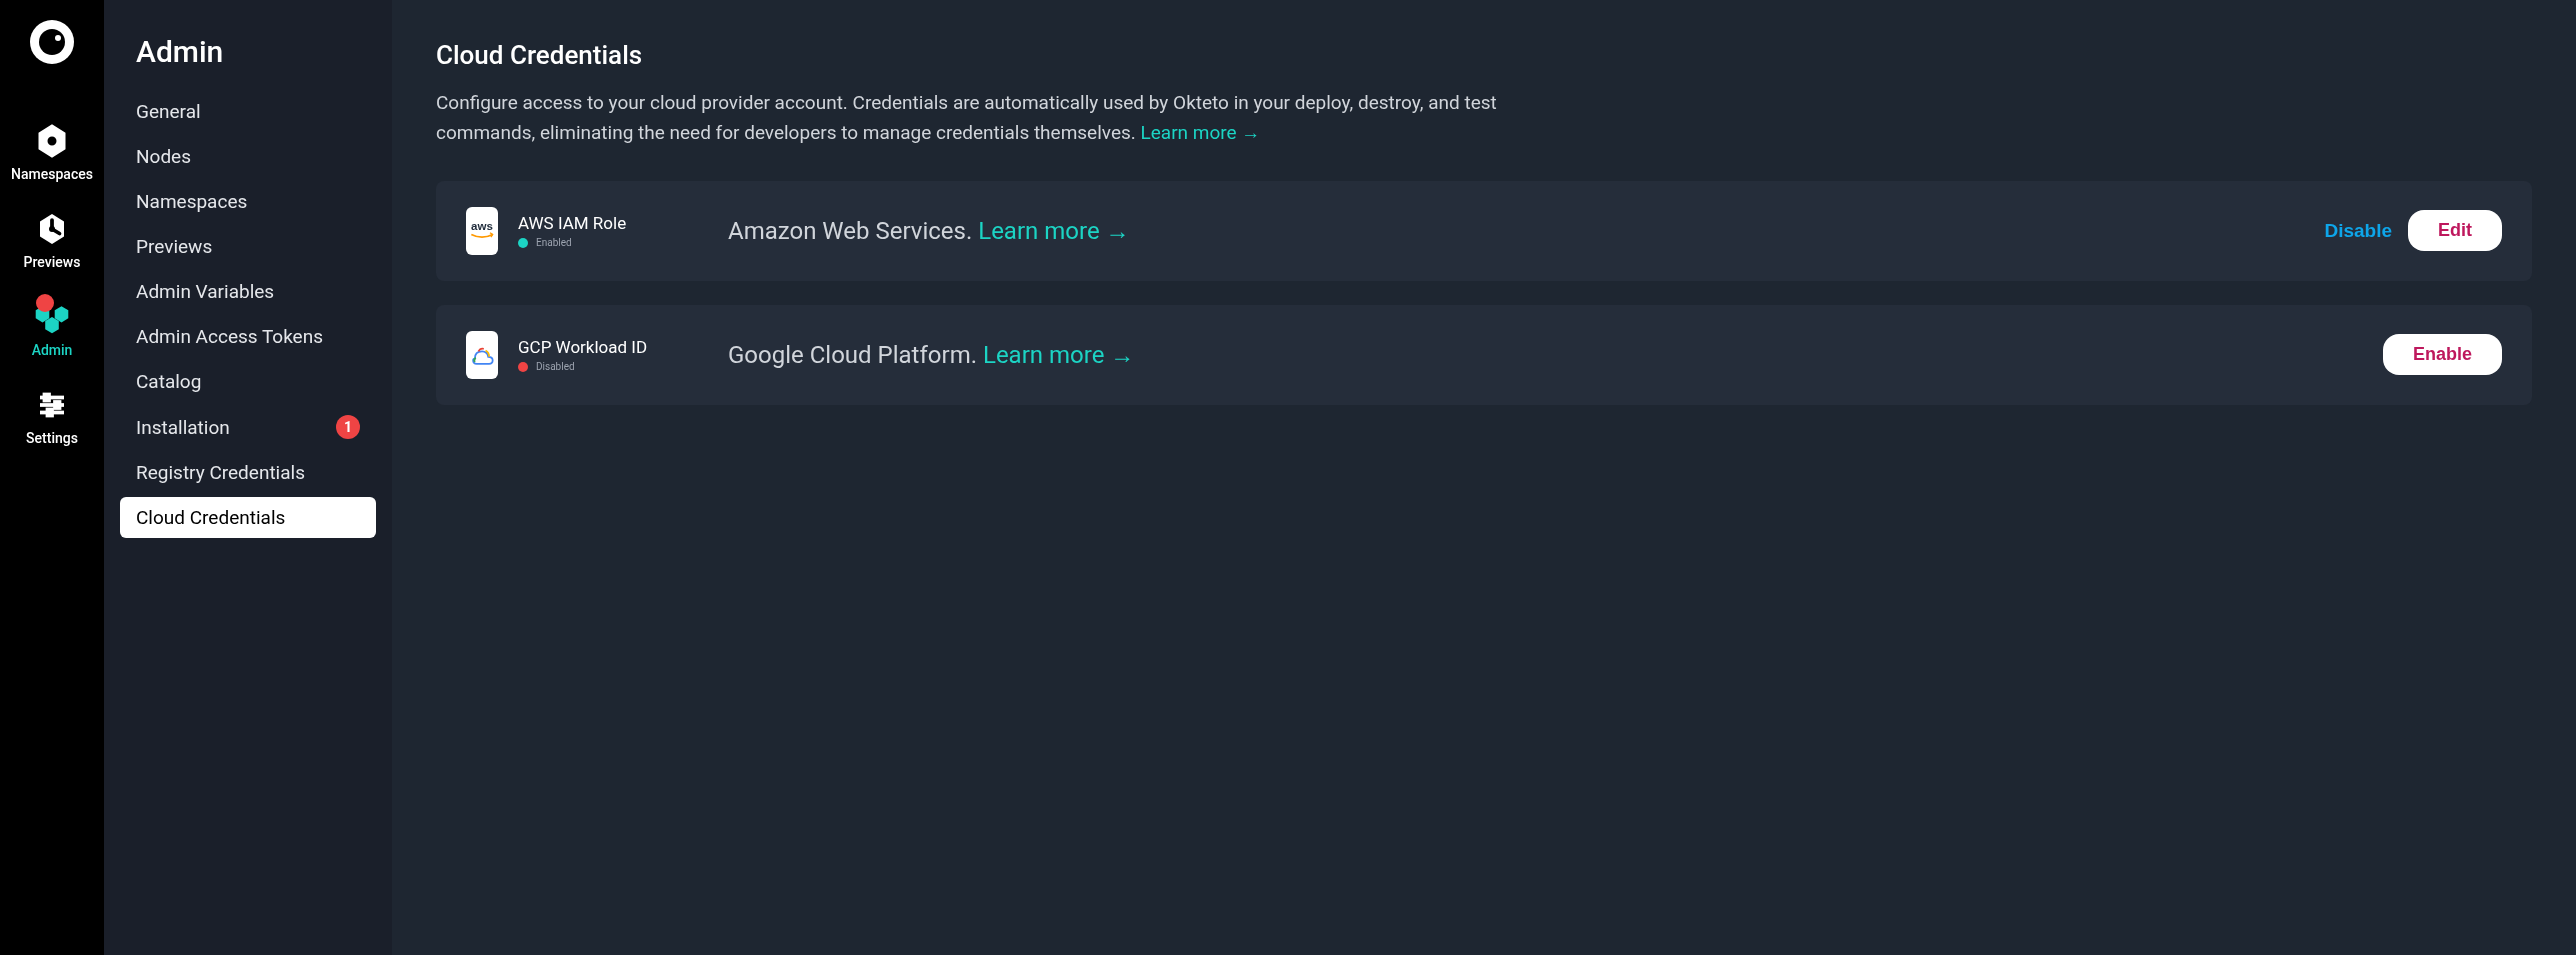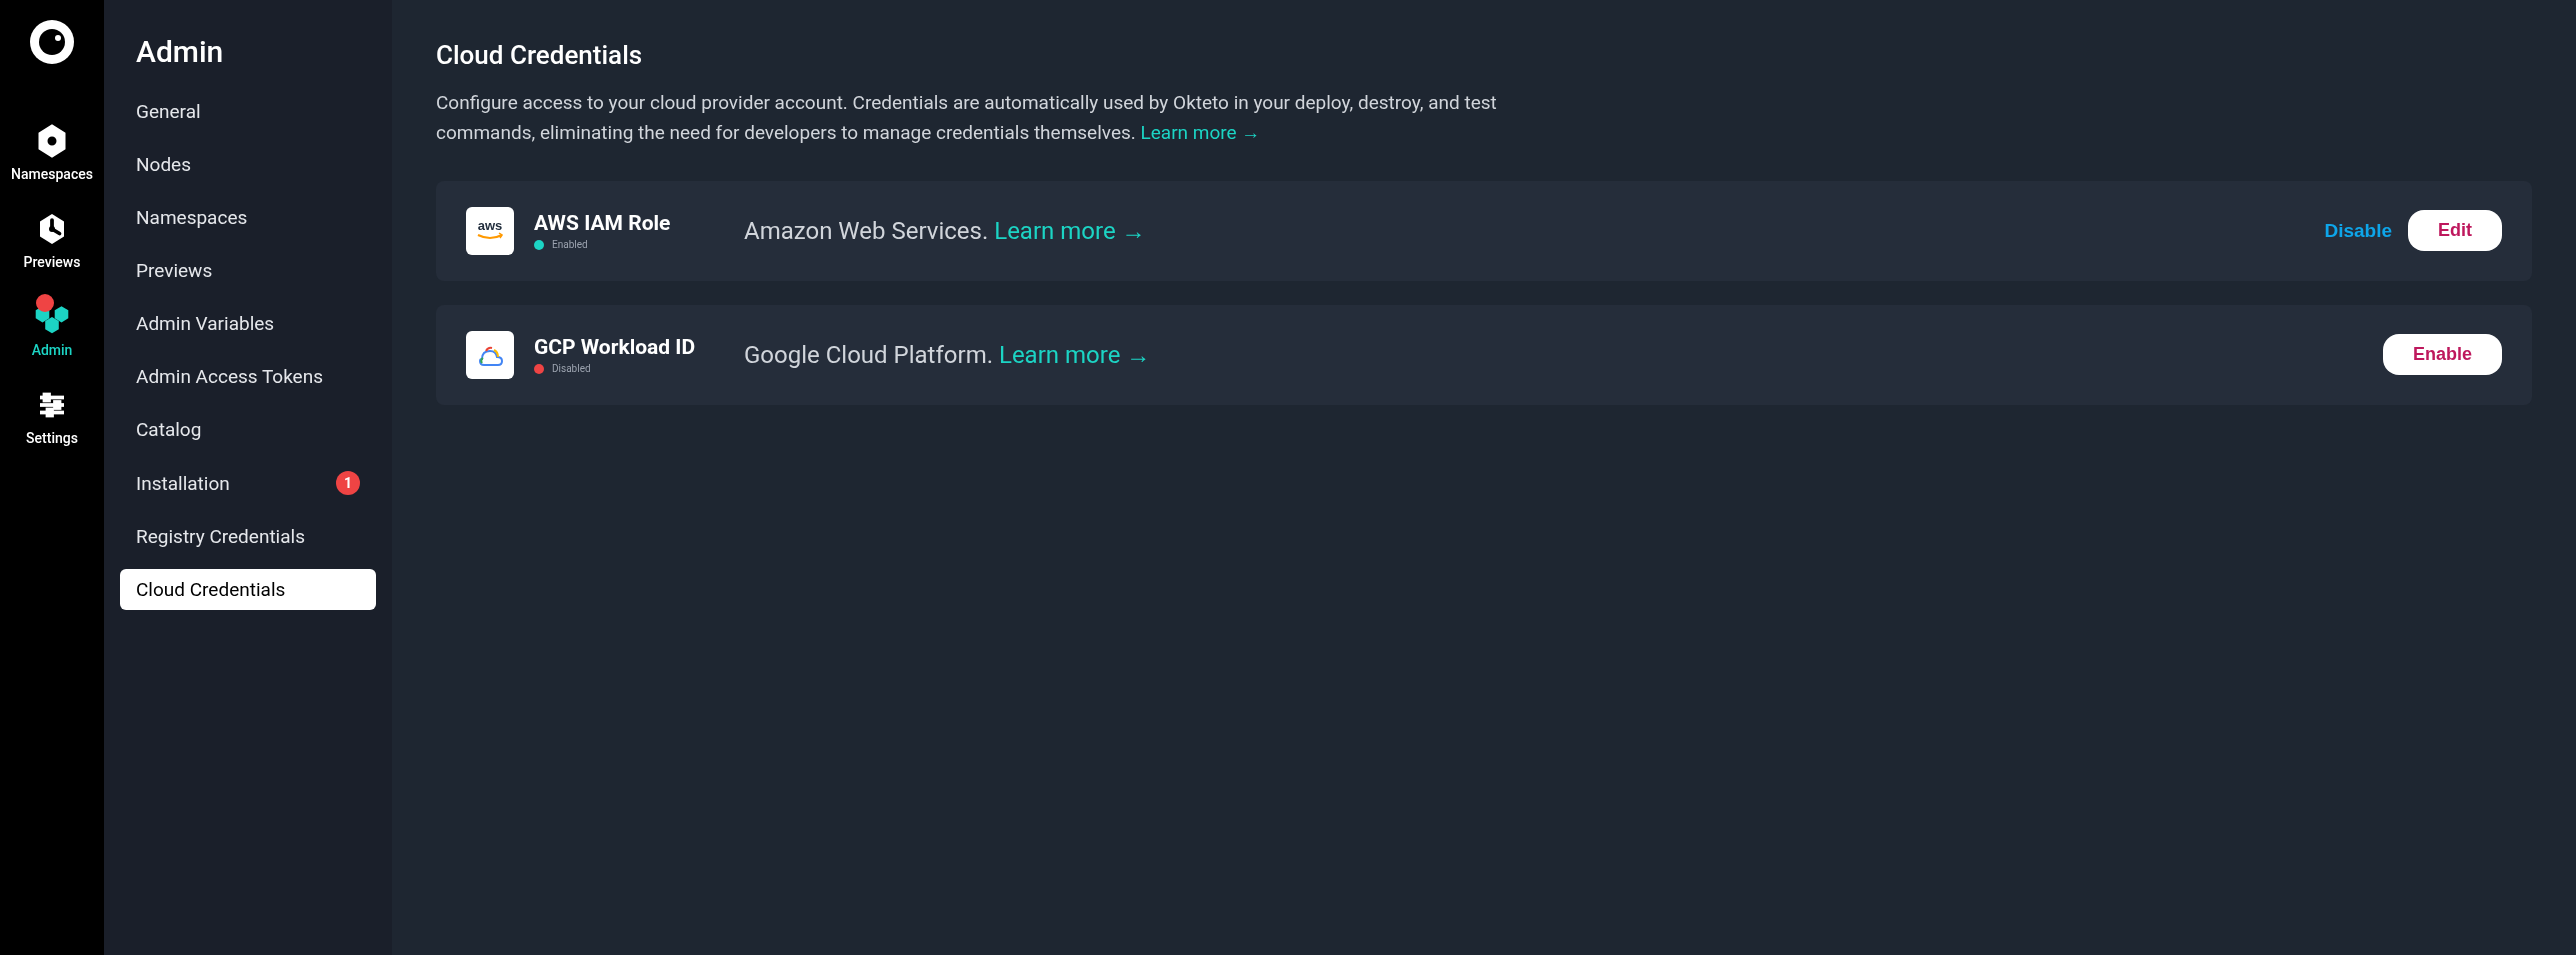--- a/index.html
+++ b/index.html
@@ -79,21 +79,21 @@
     .sidebar-title {
       font-size: 30px;
       font-weight: 500;
       color: #fff;
       margin-bottom: 22px;
       margin-left: 16px;
     }
     .sidebar-menu {
       display: flex;
       flex-direction: column;
-      gap: 12px;
+      gap: 4px;
     }
     .sidebar-item {
       padding: 9px 16px;
       font-size: 19px;
       color: #e5e7eb;
       cursor: pointer;
       border-radius: 6px;
       display: flex;
       align-items: center;
       justify-content: space-between;
@@ -145,37 +145,37 @@
     
     .credential-card {
       background: #252d3a;
       border-radius: 8px;
       padding: 26px 30px;
       display: flex;
       align-items: center;
       margin-bottom: 24px;
     }
     .cred-icon {
-      width: 48px;
+      width: 32px;
       height: 48px;
       background: #fff;
       border-radius: 6px;
       margin-right: 20px;
       display: flex;
       align-items: center;
       justify-content: center;
       flex-shrink: 0;
     }
     .cred-info {
       width: 210px;
       flex-shrink: 0;
     }
     .cred-title {
-      font-size: 21px;
-      font-weight: 700;
+      font-size: 17px;
+      font-weight: 400;
       color: #fff;
       margin-bottom: 4px;
     }
     .cred-status {
       display: flex;
       align-items: center;
       gap: 8px;
       font-size: 10px;
       color: #9ca3af;
     }

